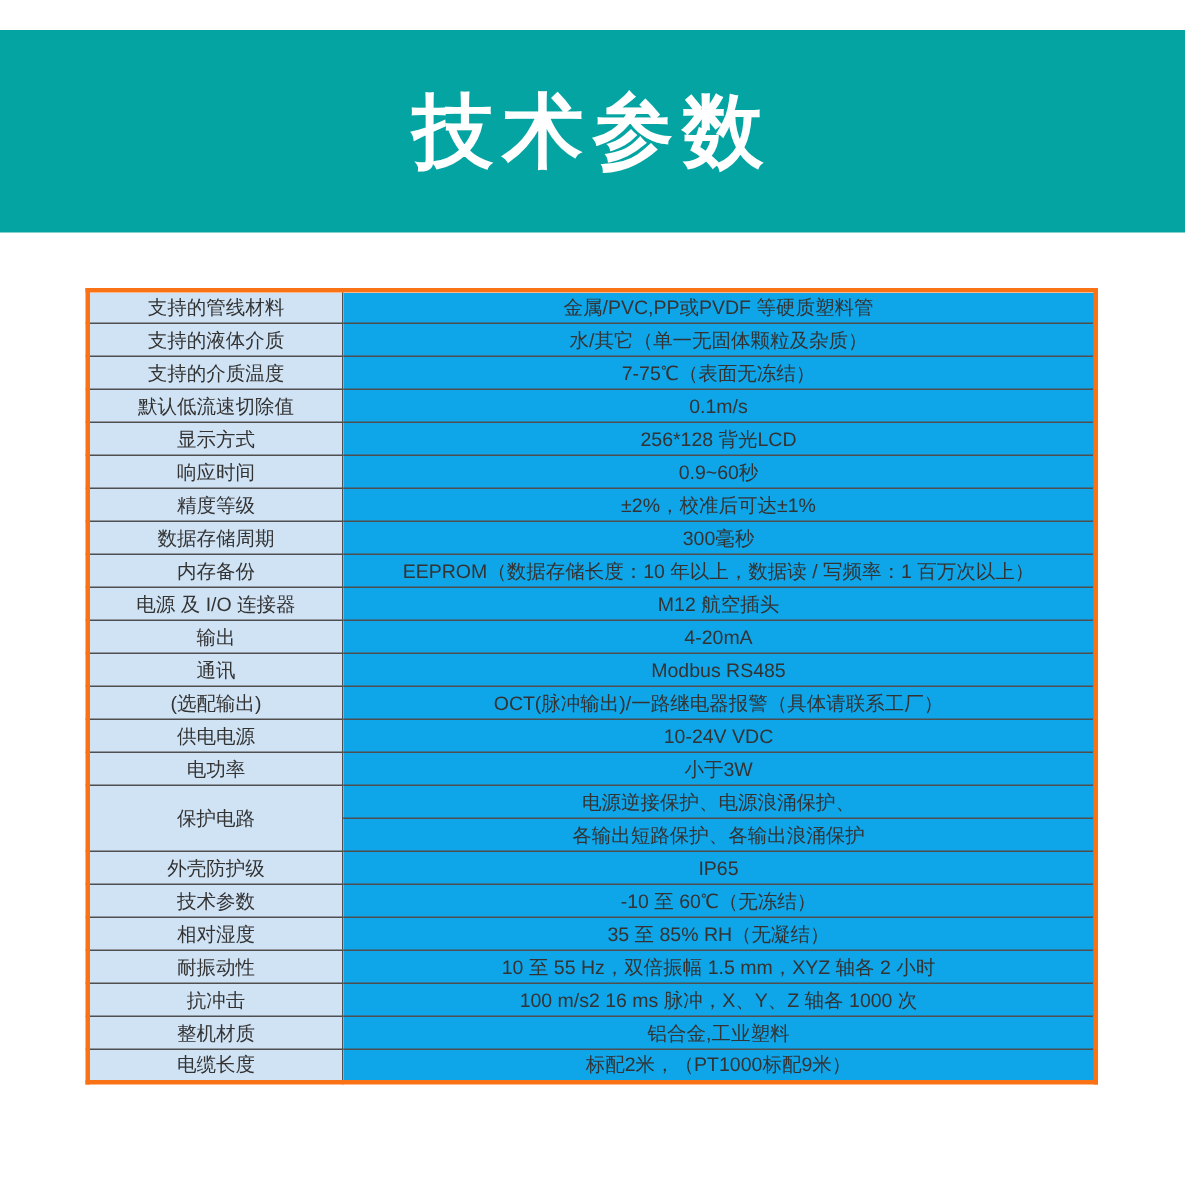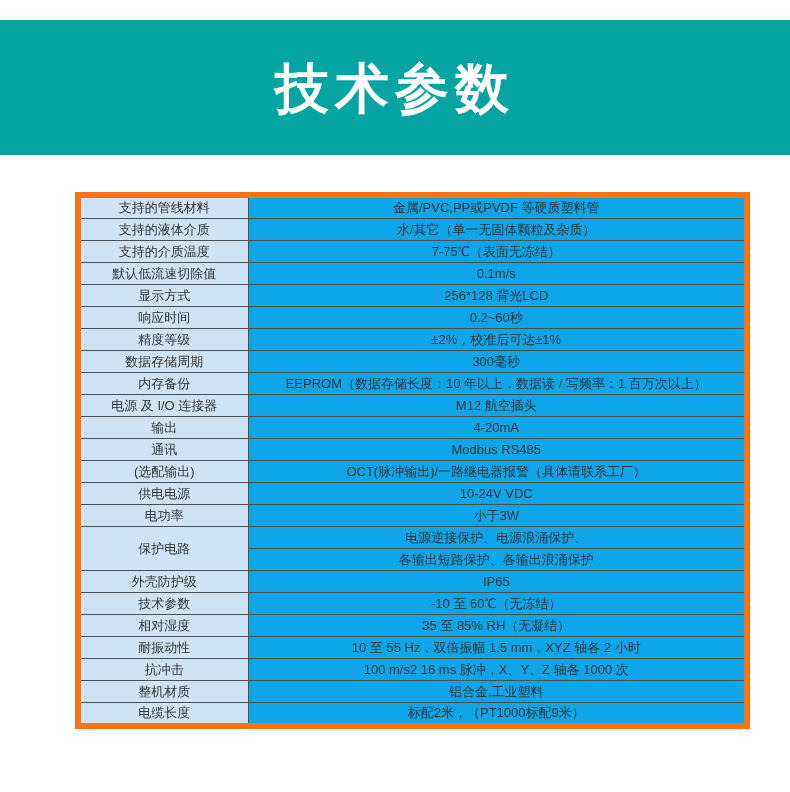--- a/index.html
+++ b/index.html
@@ -25,22 +25,21 @@
   }
   .spec-table-wrap {
     position: absolute;
     left: 57px; top: 192px;
     width: 675px;
   }
   table.spec-table {
     width: 675px;
     border-collapse: collapse;
     table-layout: fixed;
-    border: 6px solid #f97316;
-    margin-left: 18px;
+    border: 3px solid #f97316;
   }
   table.spec-table td {
     border: 1px solid #4f4f4f;
     height: 22px;
     font-size: 13px;
     color: #333333;
     text-align: center;
     vertical-align: middle;
     padding: 1px 4px;
     overflow: hidden;
@@ -82,21 +81,21 @@
       <tr>
         <td class="label-cell">默认低流速切除值</td>
         <td class="value-cell">0.1m/s</td>
       </tr>
       <tr>
         <td class="label-cell">显示方式</td>
         <td class="value-cell">256*128 背光LCD</td>
       </tr>
       <tr>
         <td class="label-cell">响应时间</td>
-        <td class="value-cell">0.2~60秒</td>
+        <td class="value-cell">0.9~60秒</td>
       </tr>
       <tr>
         <td class="label-cell">精度等级</td>
         <td class="value-cell">±2%，校准后可达±1%</td>
       </tr>
       <tr>
         <td class="label-cell">数据存储周期</td>
         <td class="value-cell">300毫秒</td>
       </tr>
       <tr>

